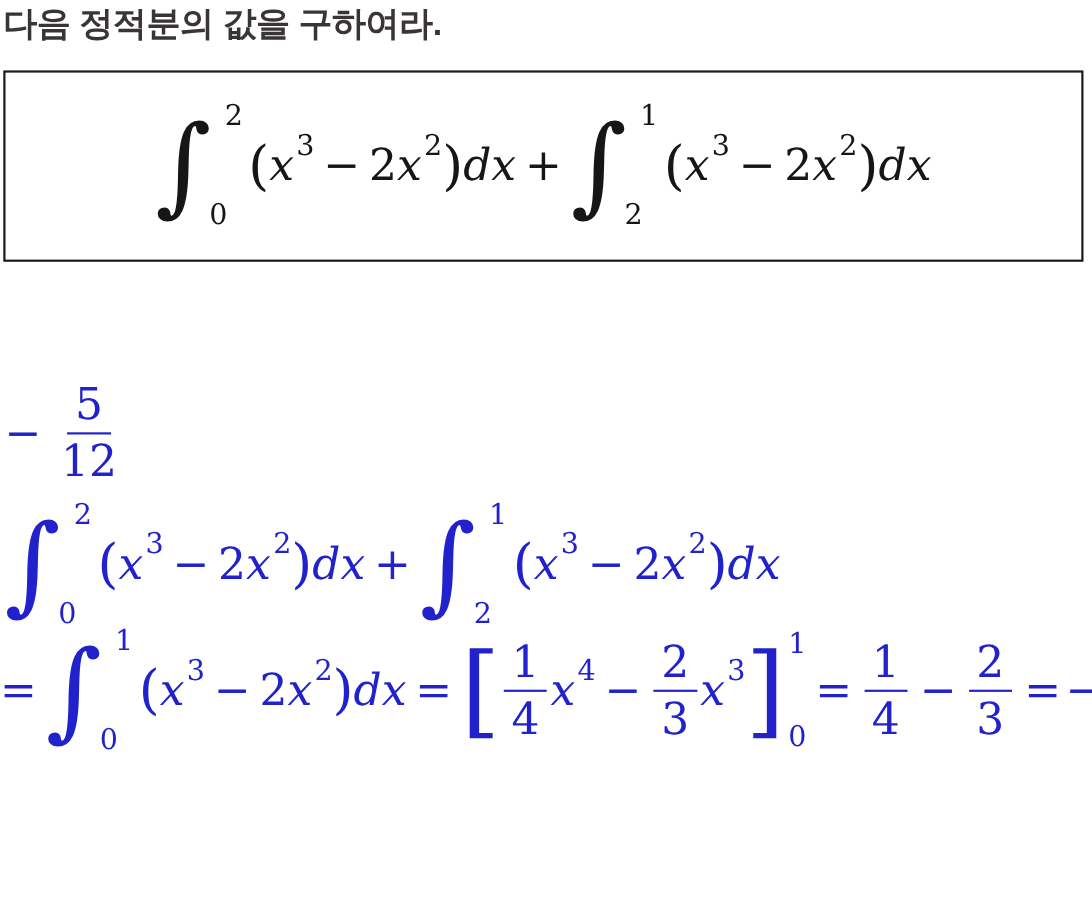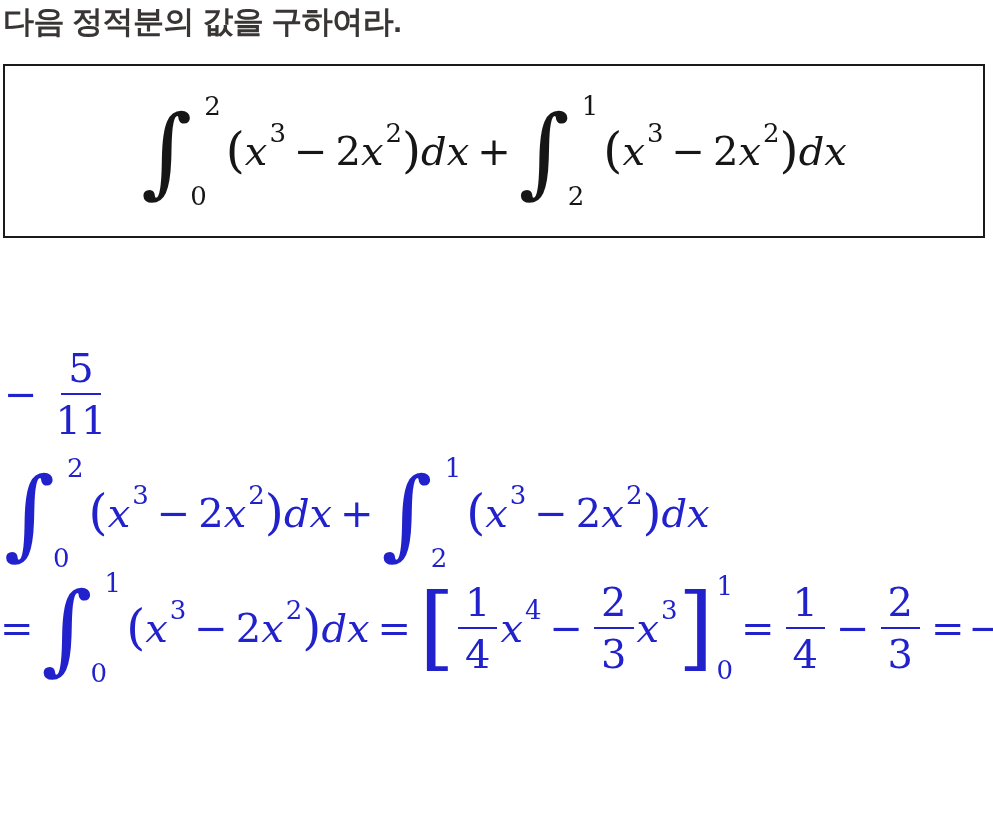--- a/index.html
+++ b/index.html
@@ -181,21 +181,21 @@
         </span>
       </div>
   </div>
 
   <div class="math blue solution-block answer">
       <span class="mtok mo">
         <span class="mbase">−</span>
       </span>
       <span class="mfrac">
         <span class="mnum">5</span>
-        <span class="mden">11</span>
+        <span class="mden">12</span>
       </span>
     </div>
 
   <div class="math blue solution-block step1">
       <span class="mint">
         <span class="mint-g">∫</span>
         <span class="mint-l">
           <span class="mint-sup">2</span>
           <span class="mint-sub">0</span>
         </span>

